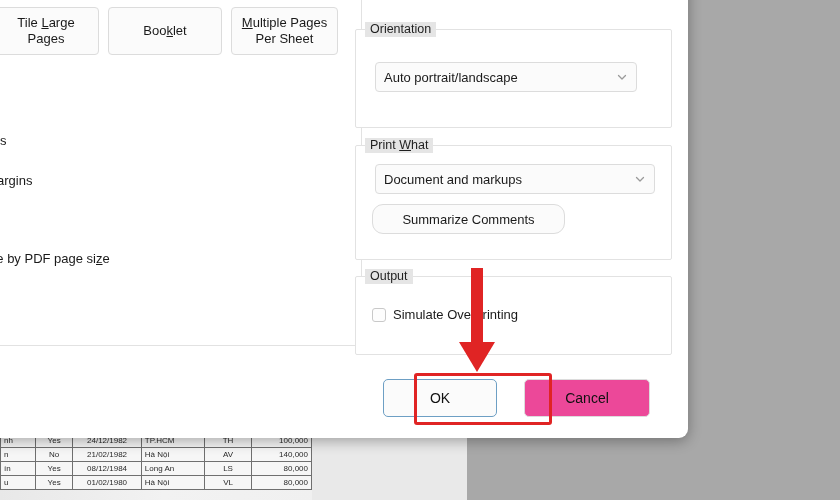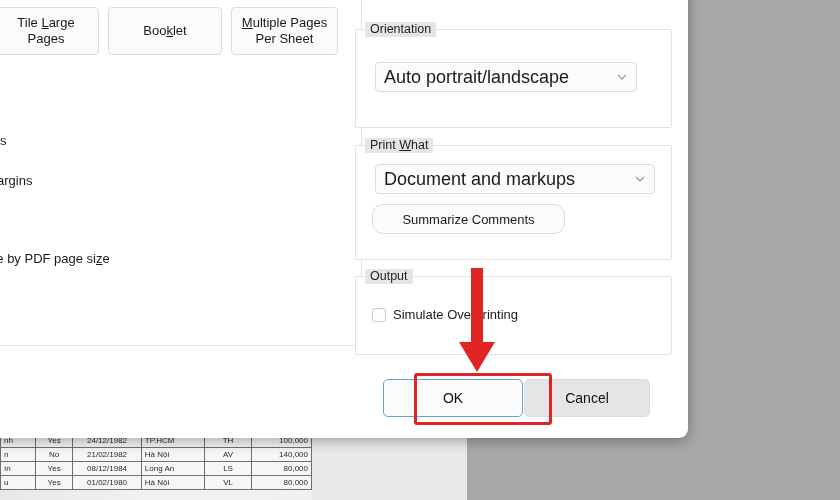--- a/index.html
+++ b/index.html
@@ -137,21 +137,21 @@
   .combo {
     position: absolute;
     box-sizing: border-box;
     height: 29px;
     background: #fbfbfb;
     border: 1px solid #dcdcdc;
     border-radius: 4px;
     display: flex;
     align-items: center;
     padding: 14px 8px;
-    font-size: 18px;
+    font-size: 13px;
     color: #1a1a1a;
     cursor: default;
   }
   .combo .combo-label { flex: 1; white-space: nowrap; }
   .chev {
     width: 12px; height: 12px;
     flex: none;
     display: flex; align-items: center; justify-content: center;
   }
   .chev svg { display:block; }
@@ -185,35 +185,35 @@
     border-radius: 3px;
     background: #fdfdfd;
     flex: none;
   }
 
   
   .btn-ok {
     position: absolute;
     box-sizing: border-box;
     left: 413px; top: 419px;
-    width: 140px; height: 38px;
+    width: 114px; height: 38px;
     background: #fbfbfb;
     border: 1px solid #6d9fc4;
     border-radius: 5px;
     font-size: 14px;
     color: #111;
     display: flex; align-items: center; justify-content: center;
     cursor: default;
   }
   .btn-cancel {
     position: absolute;
     box-sizing: border-box;
     left: 554px; top: 419px;
     width: 126px; height: 38px;
-    background: #e5e5e5;
+    background: #ec4899;
     border: 1px solid #dcdcdc;
     border-radius: 5px;
     font-size: 14px;
     color: #111;
     display: flex; align-items: center; justify-content: center;
     cursor: default;
   }
 
   
   .ok-highlight {

